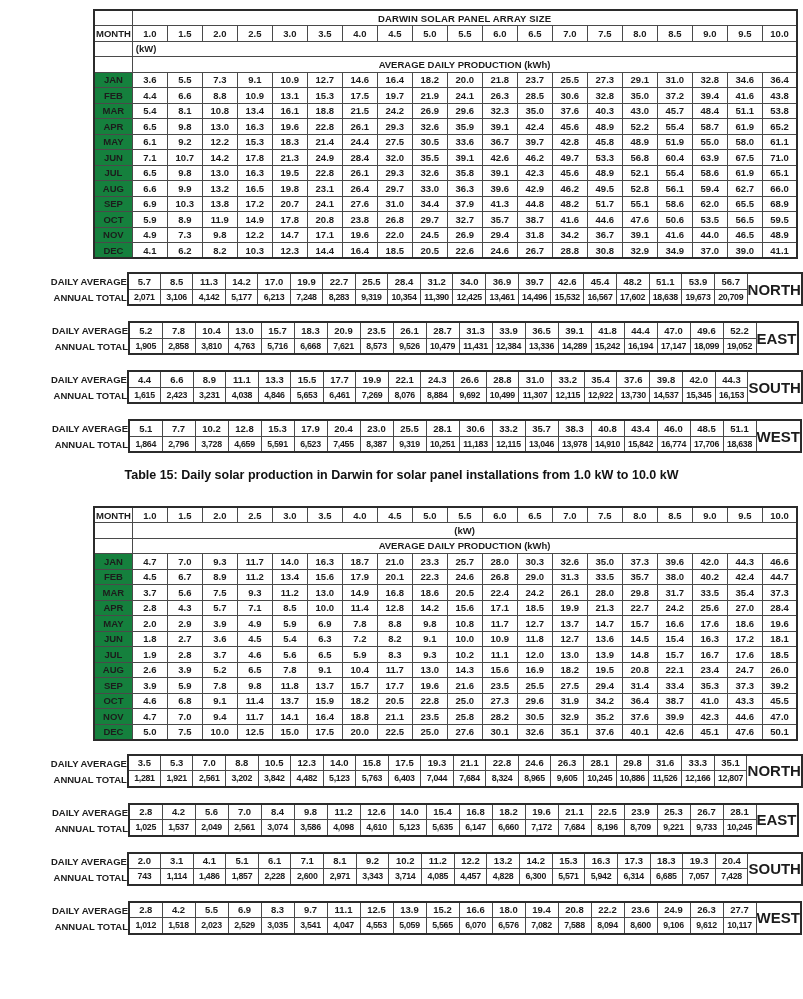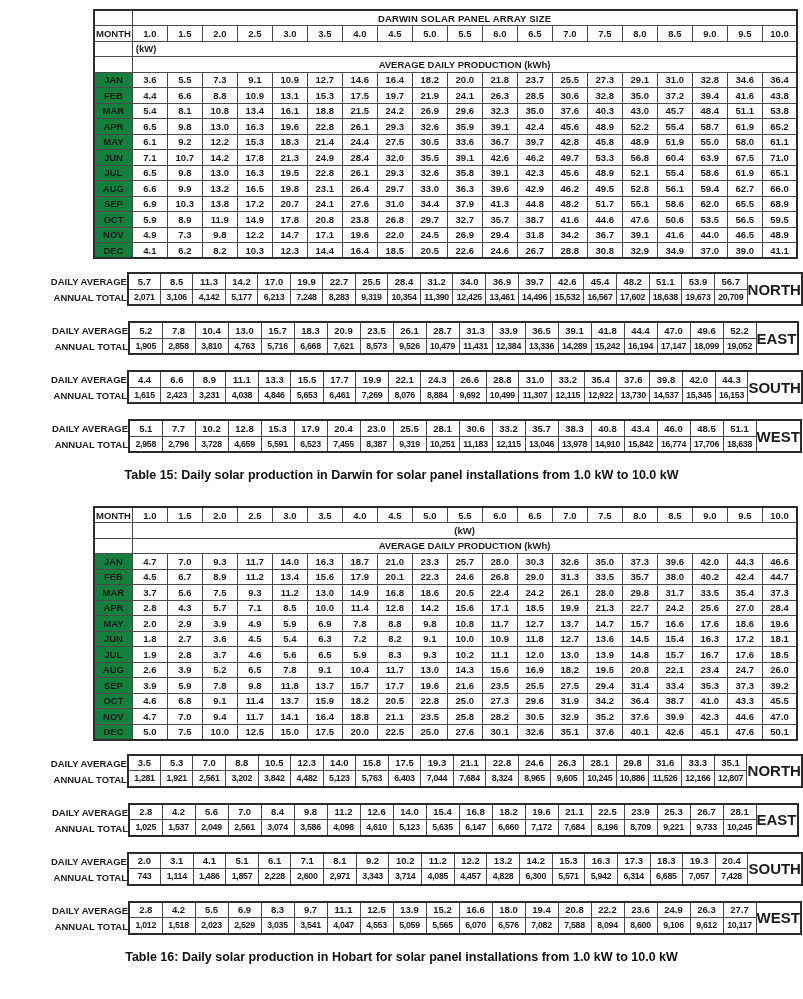--- a/index.html
+++ b/index.html
@@ -578,21 +578,21 @@
                 <td class="sum-cell">35.7</td>
                 <td class="sum-cell">38.3</td>
                 <td class="sum-cell">40.8</td>
                 <td class="sum-cell">43.4</td>
                 <td class="sum-cell">46.0</td>
                 <td class="sum-cell">48.5</td>
                 <td class="sum-cell">51.1</td>
                 <td class="orientation-cell" rowspan="2">WEST</td>
               </tr>
               <tr class="row-annual">
-                <td class="sum-cell">2,958</td>
+                <td class="sum-cell">1,864</td>
                 <td class="sum-cell">2,796</td>
                 <td class="sum-cell">3,728</td>
                 <td class="sum-cell">4,659</td>
                 <td class="sum-cell">5,591</td>
                 <td class="sum-cell">6,523</td>
                 <td class="sum-cell">7,455</td>
                 <td class="sum-cell">8,387</td>
                 <td class="sum-cell">9,319</td>
                 <td class="sum-cell">10,251</td>
                 <td class="sum-cell">11,183</td>
@@ -1118,15 +1118,14 @@
                 <td class="sum-cell">8,094</td>
                 <td class="sum-cell">8,600</td>
                 <td class="sum-cell">9,106</td>
                 <td class="sum-cell">9,612</td>
                 <td class="sum-cell">10,117</td>
               </tr>
             </tbody>
           </table>
         </div>
       </div>
-    <div class="caption">Table 16: Daily solar production in Hobart for solar panel installations from 1.0 kW to 10.0 kW</div>
   </section>
 </div>
 
 </body></html>

